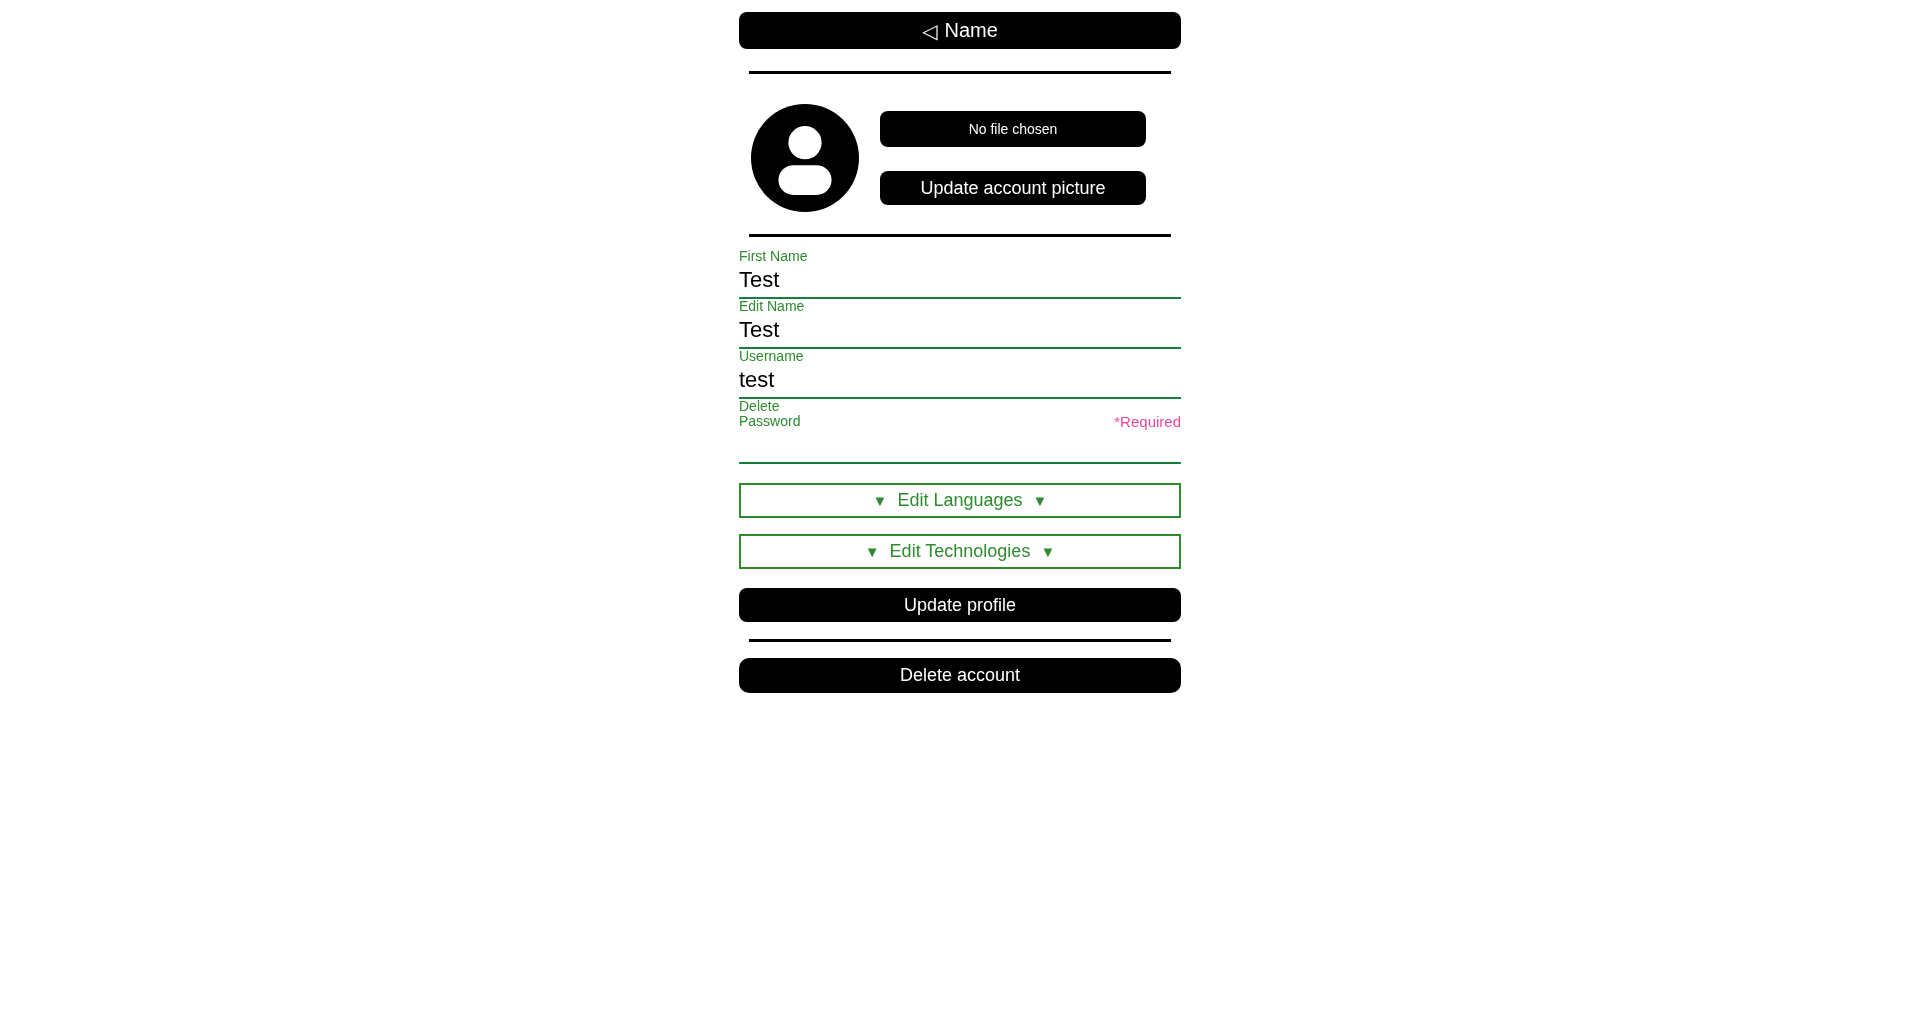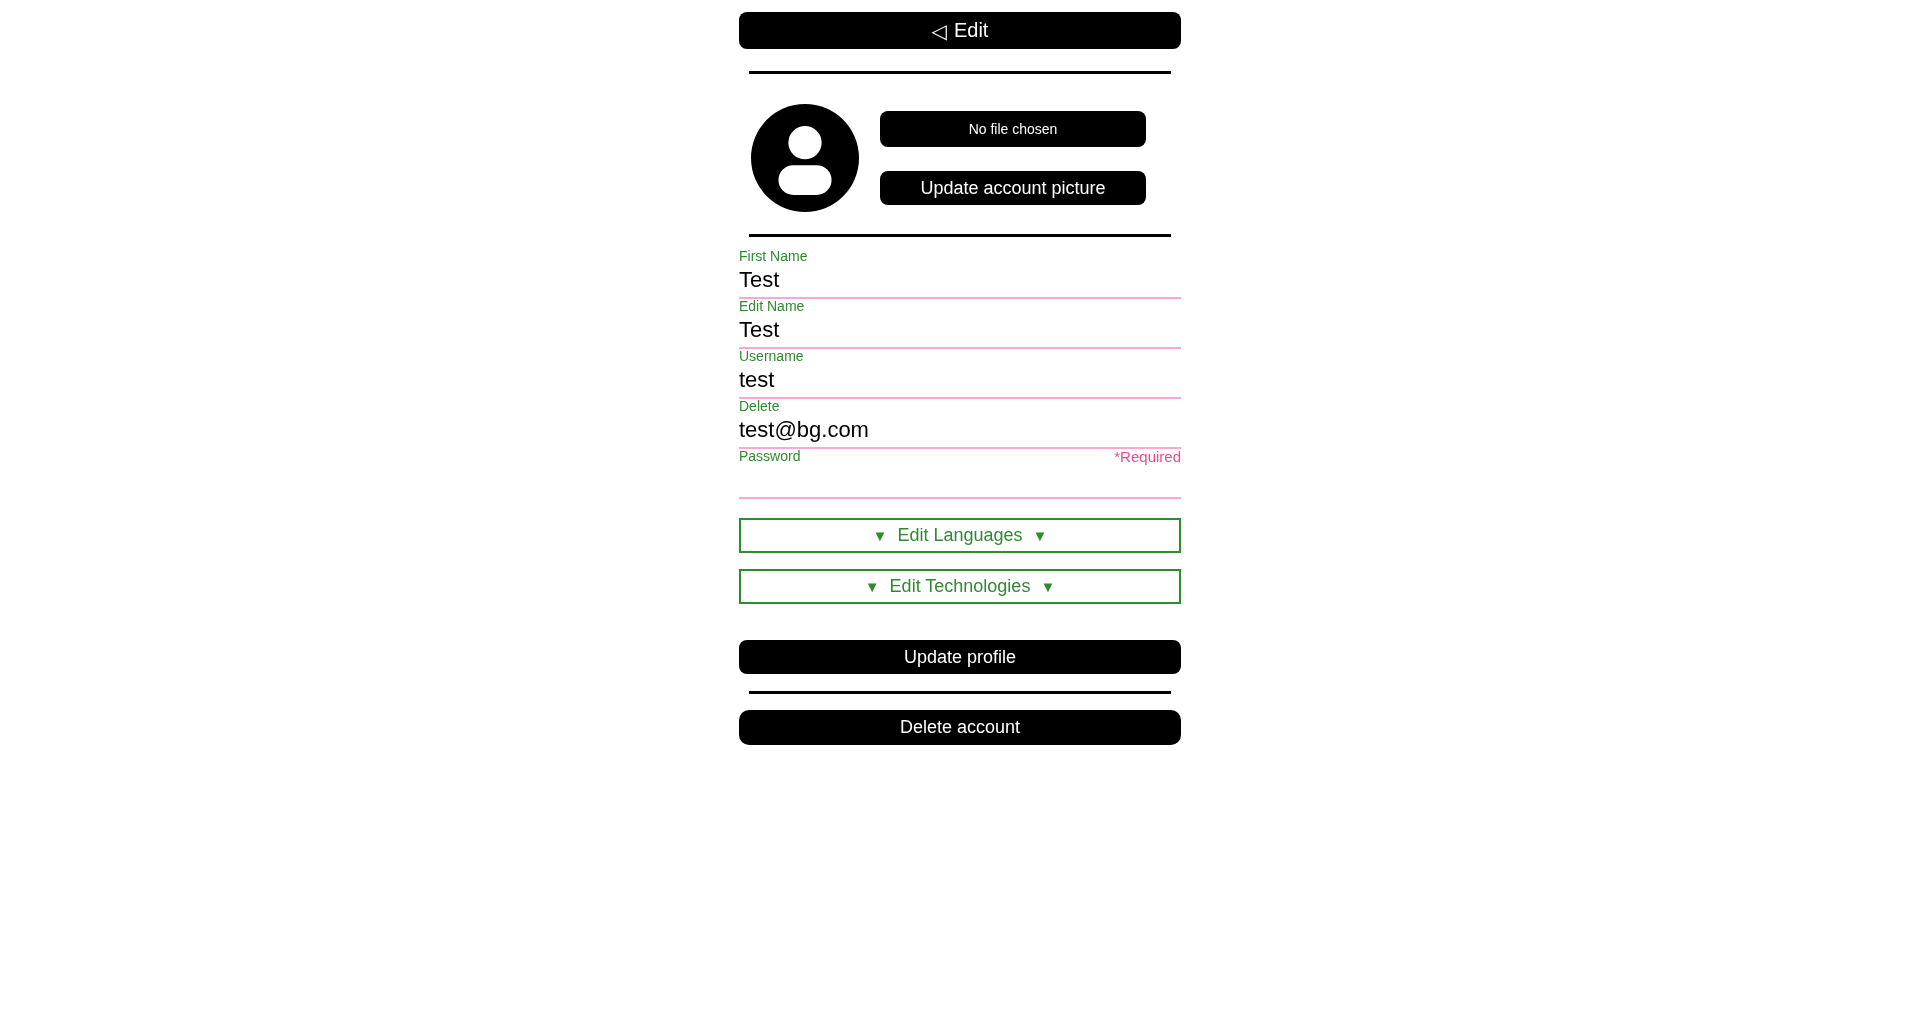--- a/index.html
+++ b/index.html
@@ -37,52 +37,52 @@
 
   .form-area { margin-top: 12px; }
   .field { }
   .field-label-row {
     display: flex; justify-content: space-between; align-items: flex-start;
     font-size: 14px; line-height: 15px; color: #2e8b2e;
   }
   .required-note { color: #ec4899; font-size: 15px; }
   .field input {
     display: block; width: 100%;
-    border: none; border-bottom: 2px solid #f9a8d4; border-radius: 0;
+    border: none; border-bottom: 2px solid #15803d; border-radius: 0;
     outline: none; background: transparent;
     font-family: "Liberation Sans", sans-serif;
     font-size: 22px; color: #000;
     padding: 3px 0 5px 0; height: 35px;
   }
 
   .btn-outline-green {
     width: 100%; height: 35px;
     background: #fff; color: #2e8b2e;
     border: 2px solid #2e8b2e; border-radius: 0;
     font-family: "Liberation Sans", sans-serif;
     font-size: 18px; cursor: pointer;
     display: flex; align-items: center; justify-content: center; gap: 10px;
   }
   .btn-outline-green .tri { font-size: 15px; }
   .edit-langs { margin-top: 19px; }
   .edit-techs { margin-top: 16px; }
 
-  .update-profile-btn { width: 100%; height: 34px; font-size: 18px; margin-top: 36px; }
+  .update-profile-btn { width: 100%; height: 34px; font-size: 18px; margin-top: 19px; }
   hr.rule-mid { margin-top: 17px; }
   .delete-btn { width: 100%; height: 35px; font-size: 18px; margin-top: 16px; border-radius: 10px; }
 </style>
 </head>
 <body>
 
 <div class="container">
 
   <div class="topbar">
     <button class="btn-black">
       <span>◁</span>
-      <span>Edit</span>
+      <span>Name</span>
     </button>
   </div>
 
   <hr class="rule">
 
   <div class="avatar-row">
     <span>
       <svg width="108" height="108" viewBox="0 0 24 24" aria-hidden="true">
         <circle cx="12" cy="12" r="12" fill="#000"></circle>
         <circle cx="12" cy="8.6" r="3.7" fill="#fff"></circle>
@@ -121,21 +121,20 @@
       <div class="field-label-row">
         <span>Username</span>
       </div>
       <input type="text" value="test" style="">
     </div>
 
     <div class="field">
       <div class="field-label-row">
         <span>Delete</span>
       </div>
-      <input type="text" value="test@bg.com" style="">
     </div>
 
     <div class="field">
       <div class="field-label-row">
         <span>Password</span>
         <span class="required-note">*Required</span>
       </div>
       <input type="password" value="" style="">
     </div>
 

